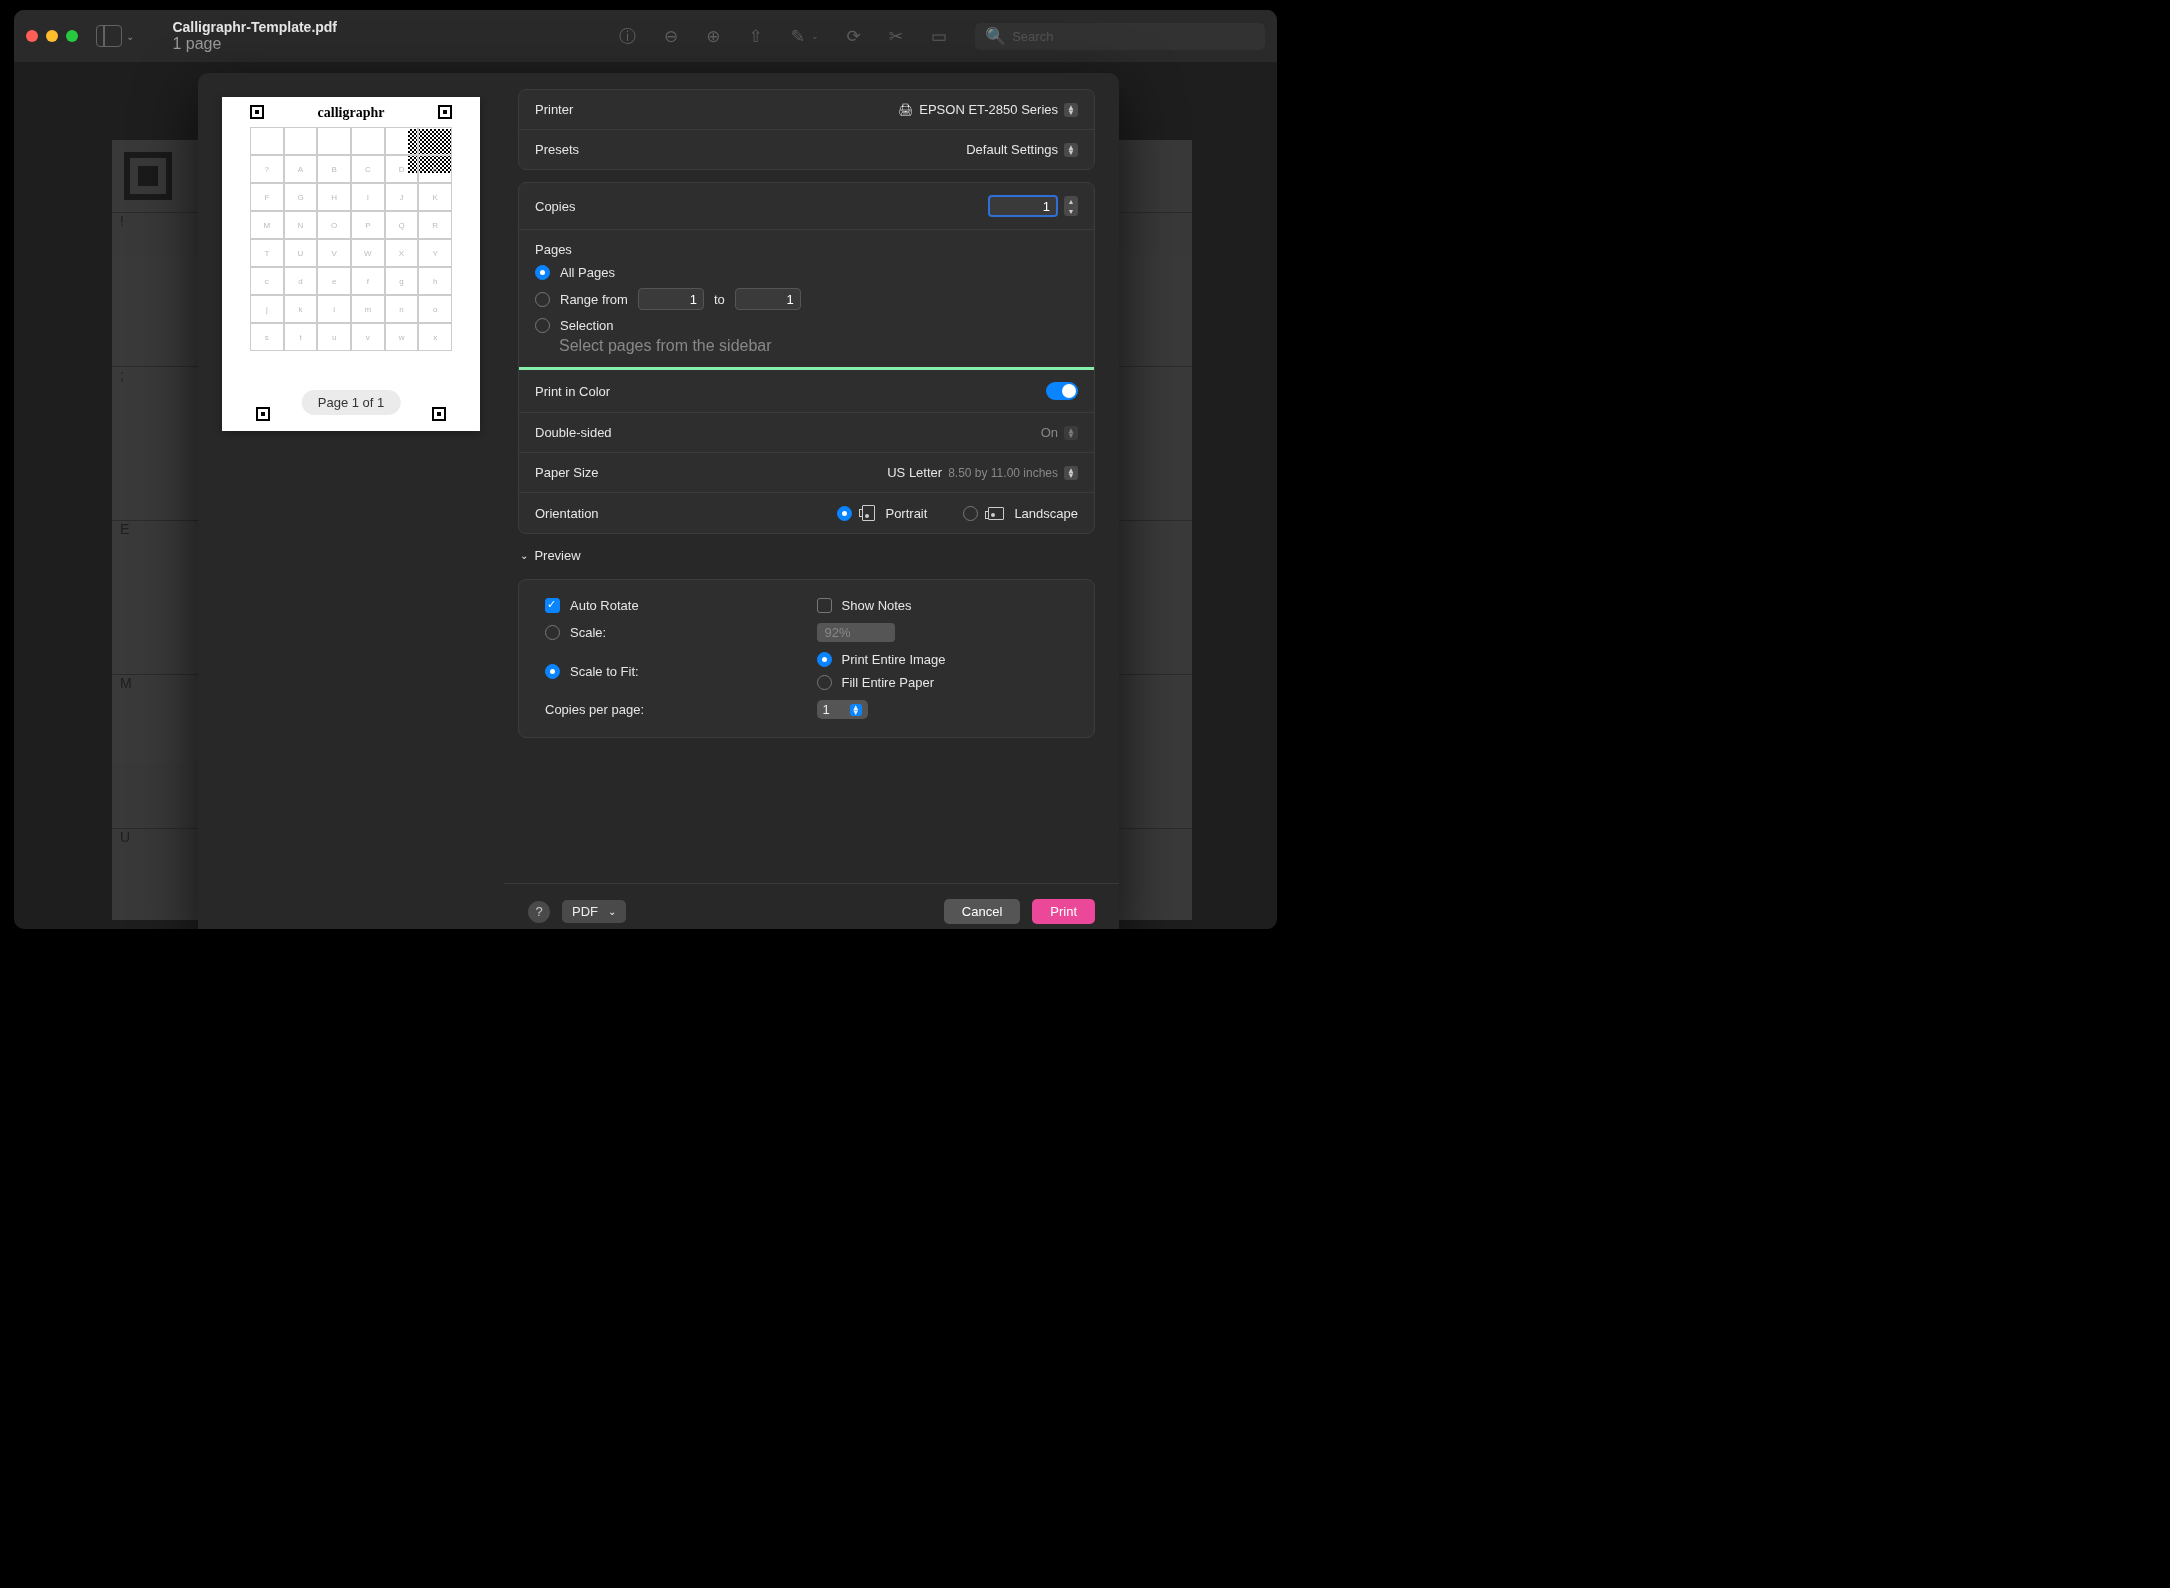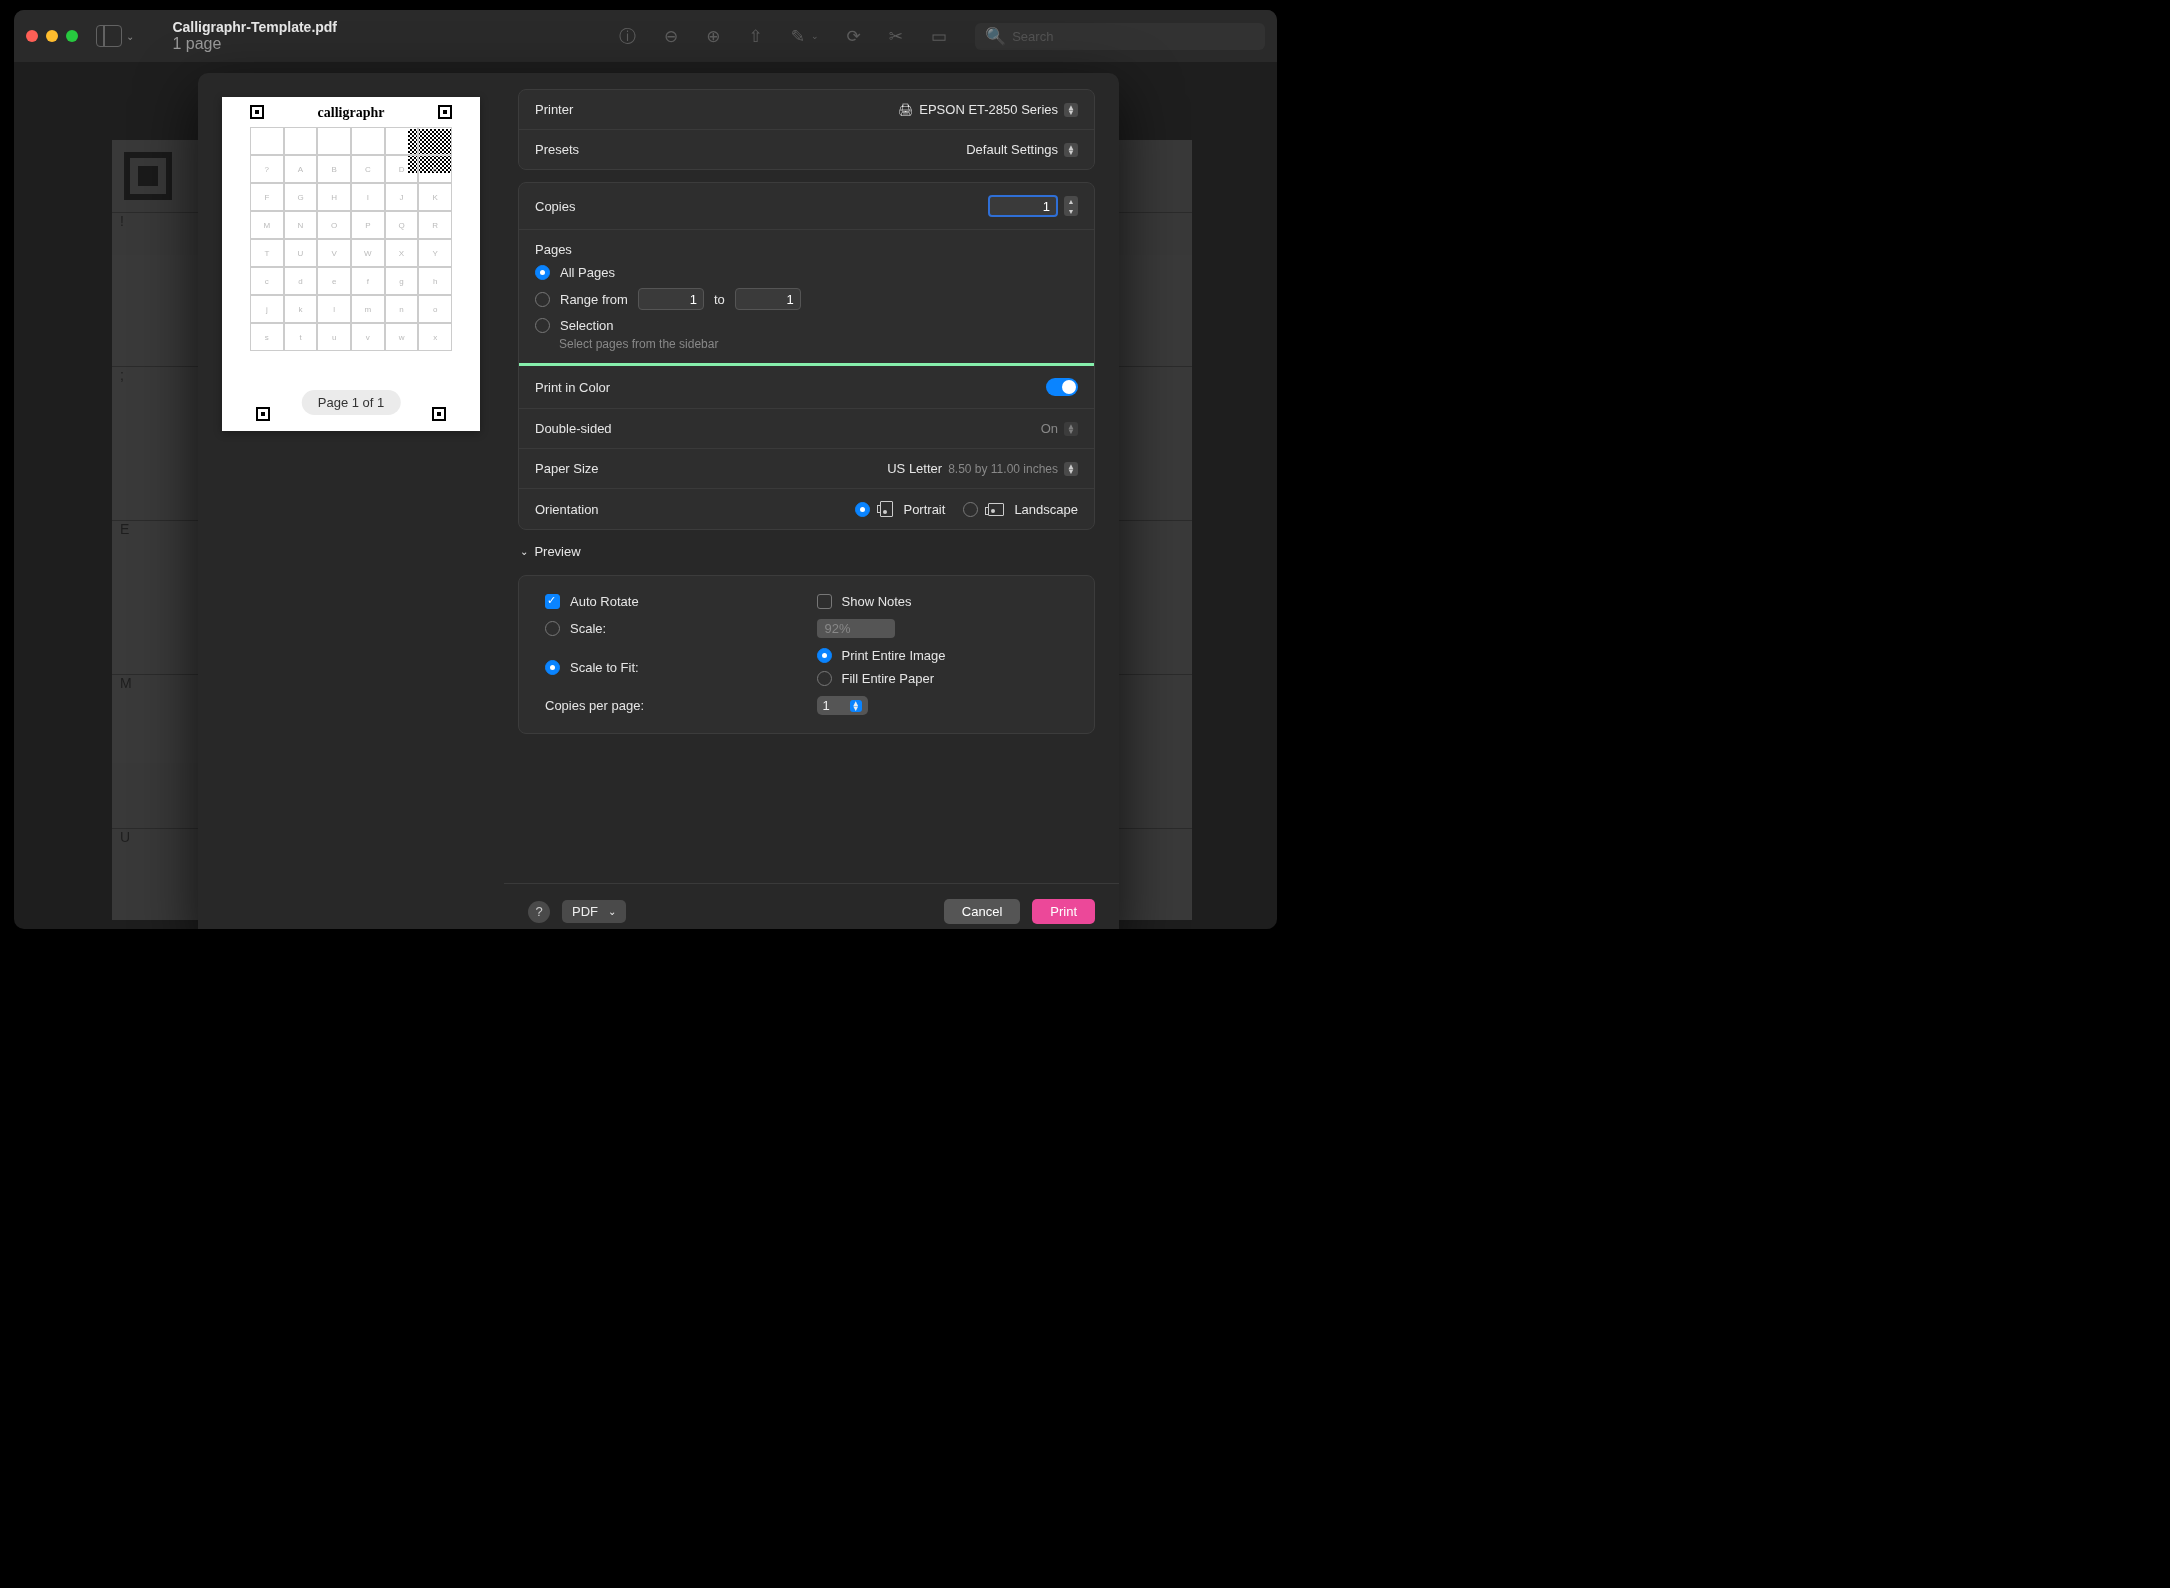--- a/index.html
+++ b/index.html
@@ -52,21 +52,21 @@
   .row-item .label { flex-shrink:0; }
   .row-item .val { margin-left:auto; display:flex; align-items:center; gap:6px; }
   .updown { width:14px; display:flex; flex-direction:column; line-height:5px; font-size:8px; color:#ccc; background:#4a4a4a; border-radius:3px; padding:2px; text-align:center; }
   .stepper { width:14px; height:20px; display:flex; flex-direction:column; background:#4a4a4a; border-radius:3px; font-size:7px; color:#ccc; text-align:center; justify-content:space-around; }
   
   .numfield { width:70px; height:22px; background:#3a3a3a; border:2px solid #2f6fd6; border-radius:4px; color:#fff; text-align:right; padding:0 6px; font-size:13px; }
   .small-num { width:66px; height:22px; background:#3a3a3a; border:1px solid #555; border-radius:4px; color:#fff; text-align:right; padding:0 6px; font-size:13px; }
   
   .radios { display:flex; flex-direction:column; gap:8px; padding:12px 16px; color:#e6e6e6; font-size:13px; }
   .radio-row{display:flex;align-items:center;gap:10px;}
-  .sub{color:#888;font-size:12px;margin-left:24px;margin-top:-4px;}
+  .sub{color:#888;font-size:16px;margin-left:24px;margin-top:-4px;}
   input[type=radio]{appearance:none;width:15px;height:15px;border-radius:50%;border:1px solid #777;position:relative;}
   input[type=radio]:checked{border-color:#0a84ff;background:#0a84ff;}
   input[type=radio]:checked::after{content:'';position:absolute;inset:4px;background:#fff;border-radius:50%;}
   input[type=checkbox]{appearance:none;width:15px;height:15px;border-radius:3px;border:1px solid #777;position:relative;}
   input[type=checkbox]:checked{border-color:#0a84ff;background:#0a84ff;}
   input[type=checkbox]:checked::after{content:'✓';color:#fff;font-size:11px;position:absolute;left:1px;top:-1px;}
   
   .toggle{width:32px;height:18px;border-radius:10px;background:#0a84ff;position:relative;}
   .toggle::after{content:'';position:absolute;right:2px;top:2px;width:14px;height:14px;background:#fff;border-radius:50%;}
   
@@ -295,21 +295,21 @@
             <span>US Letter</span>
             <span class="dim" style="font-size:12px">8.50 by 11.00 inches</span>
             <div class="updown">
                 <span>▲</span>
                 <span>▼</span>
               </div>
           </div>
         </div>
         <div class="row-item">
           <span class="label">Orientation</span>
-          <div class="val" style="gap:18px;">
+          <div class="val" style="gap:36px;">
             <label class="radio-row">
                 <input type="radio" name="or" checked="" style="">
                 <span class="orient-icon"></span>
                 <span>Portrait</span>
               </label>
             <label class="radio-row">
                 <input type="radio" name="or" style="">
                 <span class="orient-icon land"></span>
                 <span>Landscape</span>
               </label>

